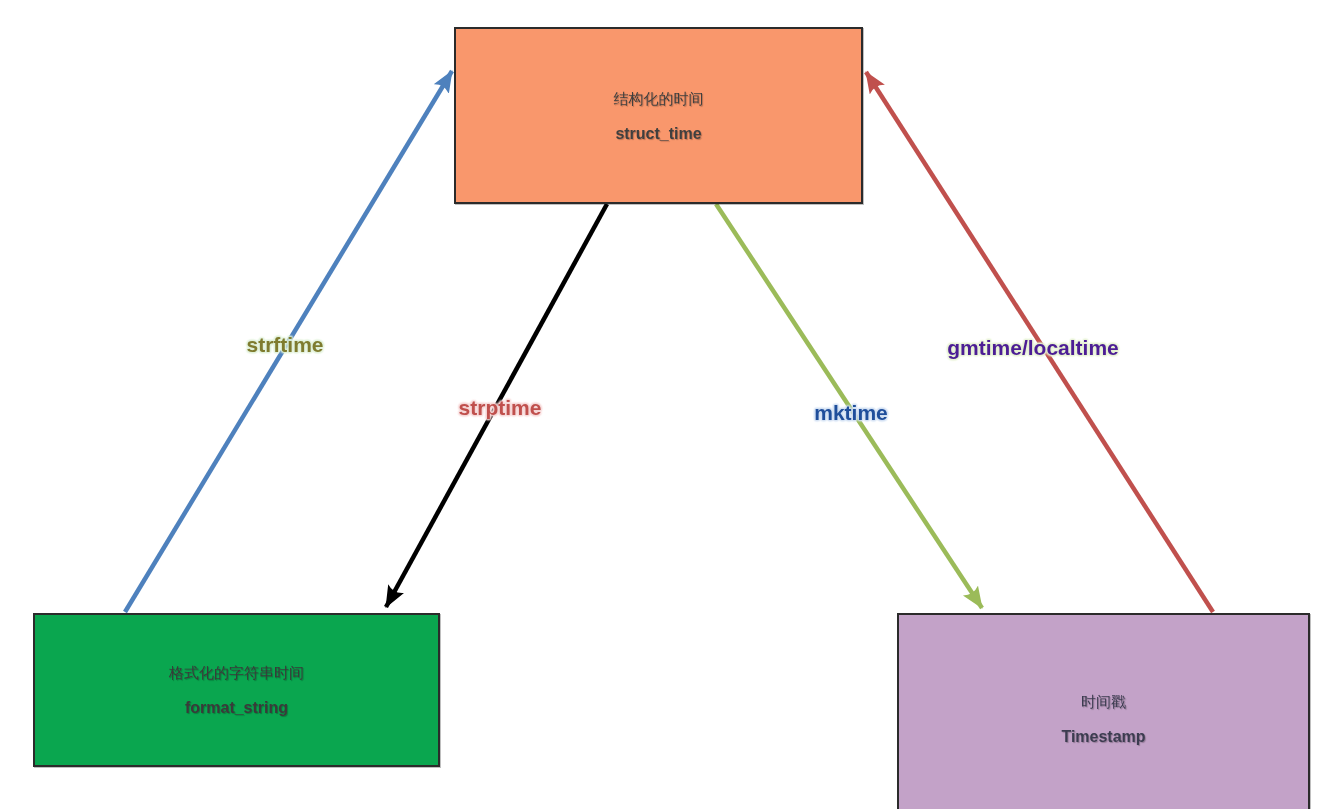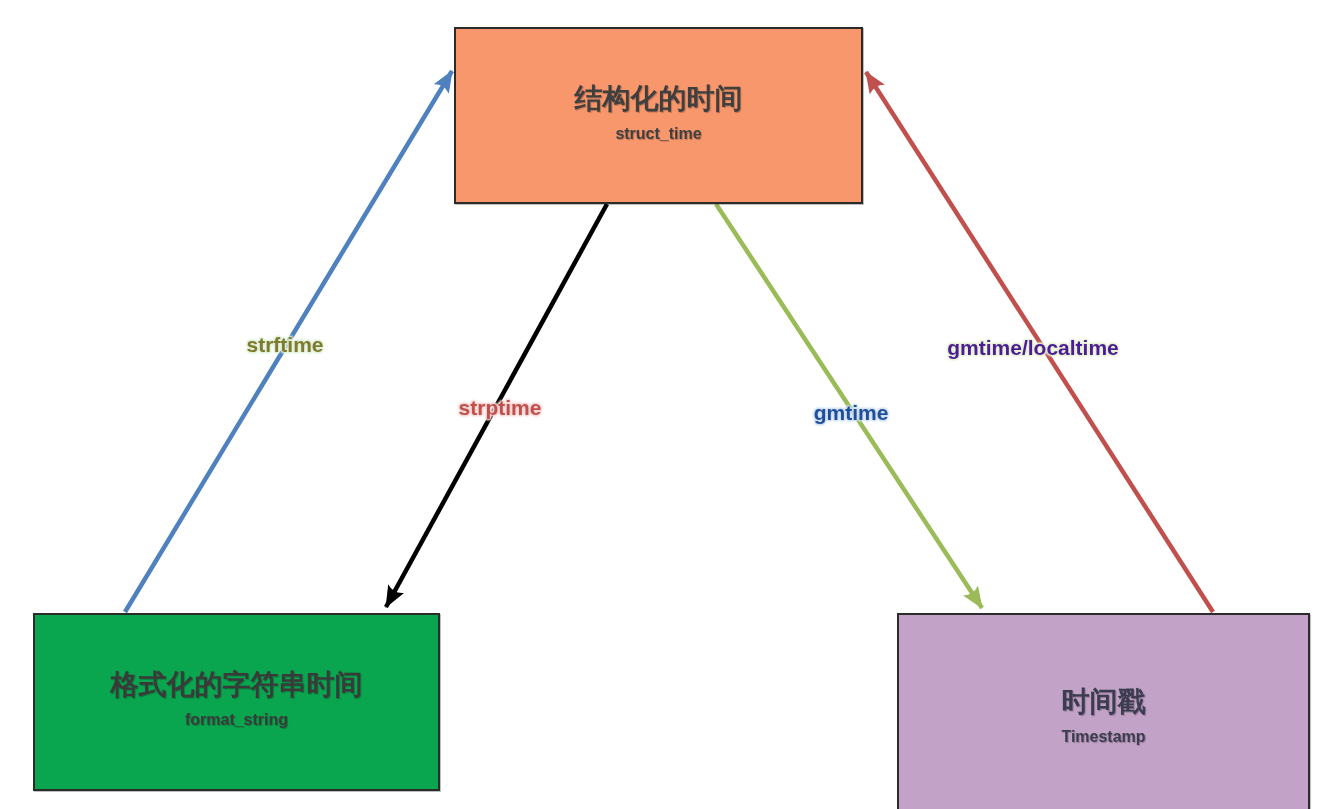--- a/index.html
+++ b/index.html
@@ -31,33 +31,33 @@
     border: 2px solid #2b2b2b;
     box-shadow: 1px 1px 0 rgba(0,0,0,0.25);
     display: flex;
     flex-direction: column;
     align-items: center;
     justify-content: center;
     text-align: center;
     box-sizing: border-box;
   }
   .node .title-zh {
-    font-size: 28px;
-    font-weight: bold;
+    font-size: 15px;
+    font-weight: normal;
     line-height: 35px;
     text-shadow: 1px 1px 1px rgba(0,0,0,0.25);
   }
   .node .title-en {
     font-size: 16px;
     font-weight: bold;
     line-height: 35px;
     text-shadow: 1px 1px 1px rgba(0,0,0,0.25);
   }
   .node-struct  { left: 454px; top: 27px;  width: 409px; height: 177px; }
-  .node-format  { left: 33px;  top: 613px; width: 407px; height: 178px; }
+  .node-format  { left: 33px;  top: 613px; width: 407px; height: 154px; }
   .node-tstamp  { left: 897px; top: 613px; width: 413px; height: 212px; }
 
   .edge-label {
     position: absolute;
     transform: translate(-50%, -50%);
     font-size: 21px;
     font-weight: bold;
     white-space: nowrap;
   }
   .lbl-strftime { left: 285px;  top: 345px; }
@@ -102,16 +102,16 @@
     <div class="title-en">format_string</div>
   </div>
 
   <div class="node node-tstamp" style="background: rgb(195, 162, 200); border-color: rgb(43, 43, 43); color: rgb(60, 60, 80);">
     <div class="title-zh">时间戳</div>
     <div class="title-en">Timestamp</div>
   </div>
 
   <div class="edge-label lbl-strftime" style="color: rgb(126, 123, 46); text-shadow: rgb(223, 240, 216) 0px 0px 3px, rgb(223, 240, 216) 0px 0px 3px, rgb(223, 240, 216) 1px 1px 2px, rgb(223, 240, 216) -1px -1px 2px, rgb(223, 240, 216) 1px -1px 2px, rgb(223, 240, 216) -1px 1px 2px;">strftime</div>
   <div class="edge-label lbl-strptime" style="color: rgb(192, 80, 77); text-shadow: rgb(245, 213, 213) 0px 0px 3px, rgb(245, 213, 213) 0px 0px 3px, rgb(245, 213, 213) 1px 1px 2px, rgb(245, 213, 213) -1px -1px 2px, rgb(245, 213, 213) 1px -1px 2px, rgb(245, 213, 213) -1px 1px 2px;">strptime</div>
-  <div class="edge-label lbl-mktime" style="color: rgb(31, 78, 155); text-shadow: rgb(207, 222, 242) 0px 0px 3px, rgb(207, 222, 242) 0px 0px 3px, rgb(207, 222, 242) 1px 1px 2px, rgb(207, 222, 242) -1px -1px 2px, rgb(207, 222, 242) 1px -1px 2px, rgb(207, 222, 242) -1px 1px 2px;">gmtime</div>
+  <div class="edge-label lbl-mktime" style="color: rgb(31, 78, 155); text-shadow: rgb(207, 222, 242) 0px 0px 3px, rgb(207, 222, 242) 0px 0px 3px, rgb(207, 222, 242) 1px 1px 2px, rgb(207, 222, 242) -1px -1px 2px, rgb(207, 222, 242) 1px -1px 2px, rgb(207, 222, 242) -1px 1px 2px;">mktime</div>
   <div class="edge-label lbl-gmtime" style="color: #4c1d95; text-shadow: rgb(230, 241, 210) 0px 0px 3px, rgb(230, 241, 210) 0px 0px 3px, rgb(230, 241, 210) 1px 1px 2px, rgb(230, 241, 210) -1px -1px 2px, rgb(230, 241, 210) 1px -1px 2px, rgb(230, 241, 210) -1px 1px 2px;">gmtime/localtime</div>
 
 </div>
 
 </body></html>

